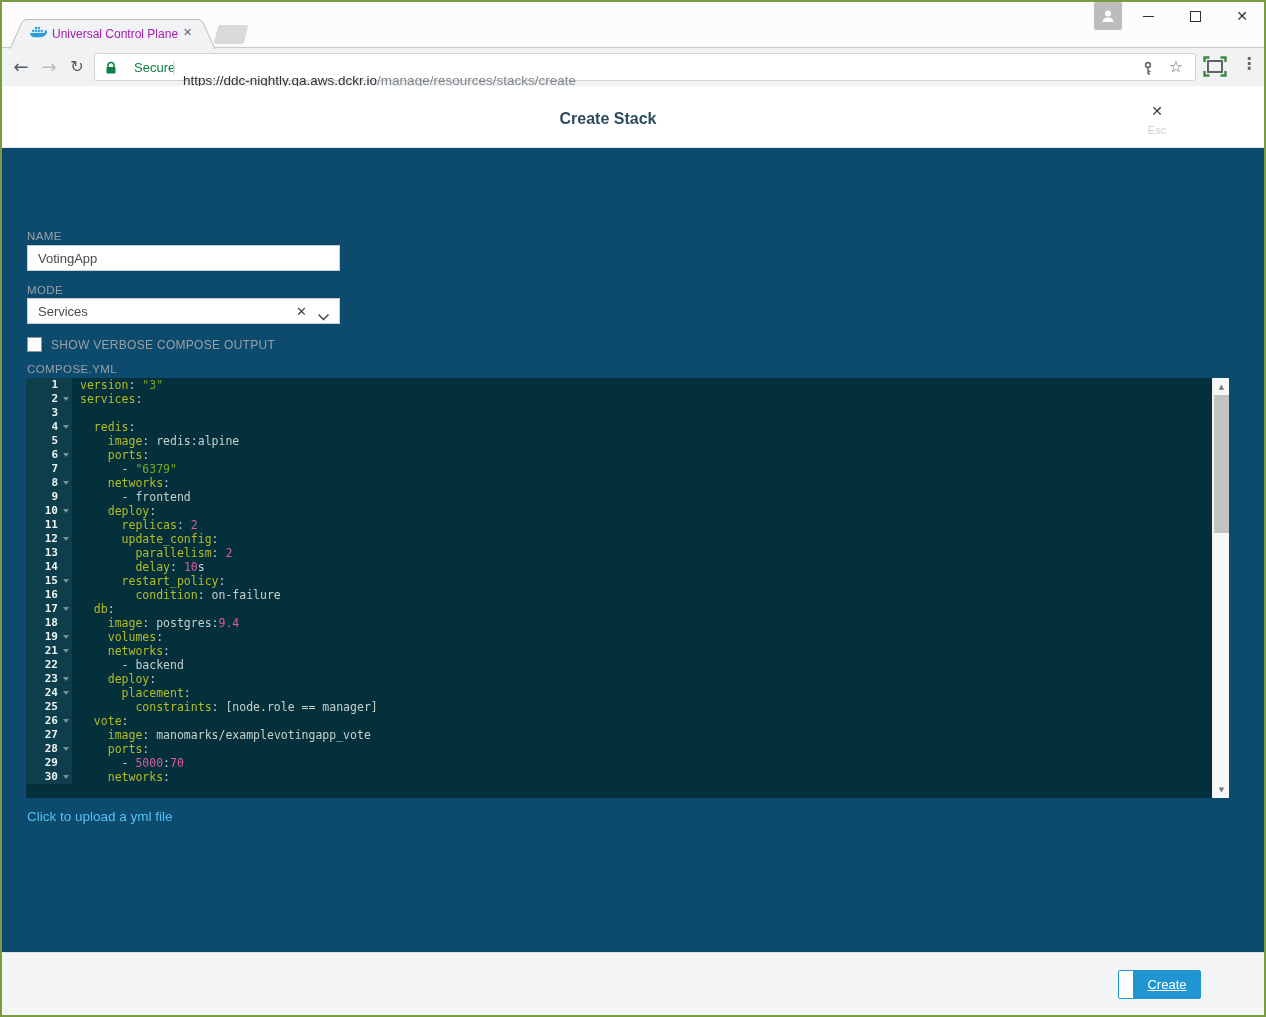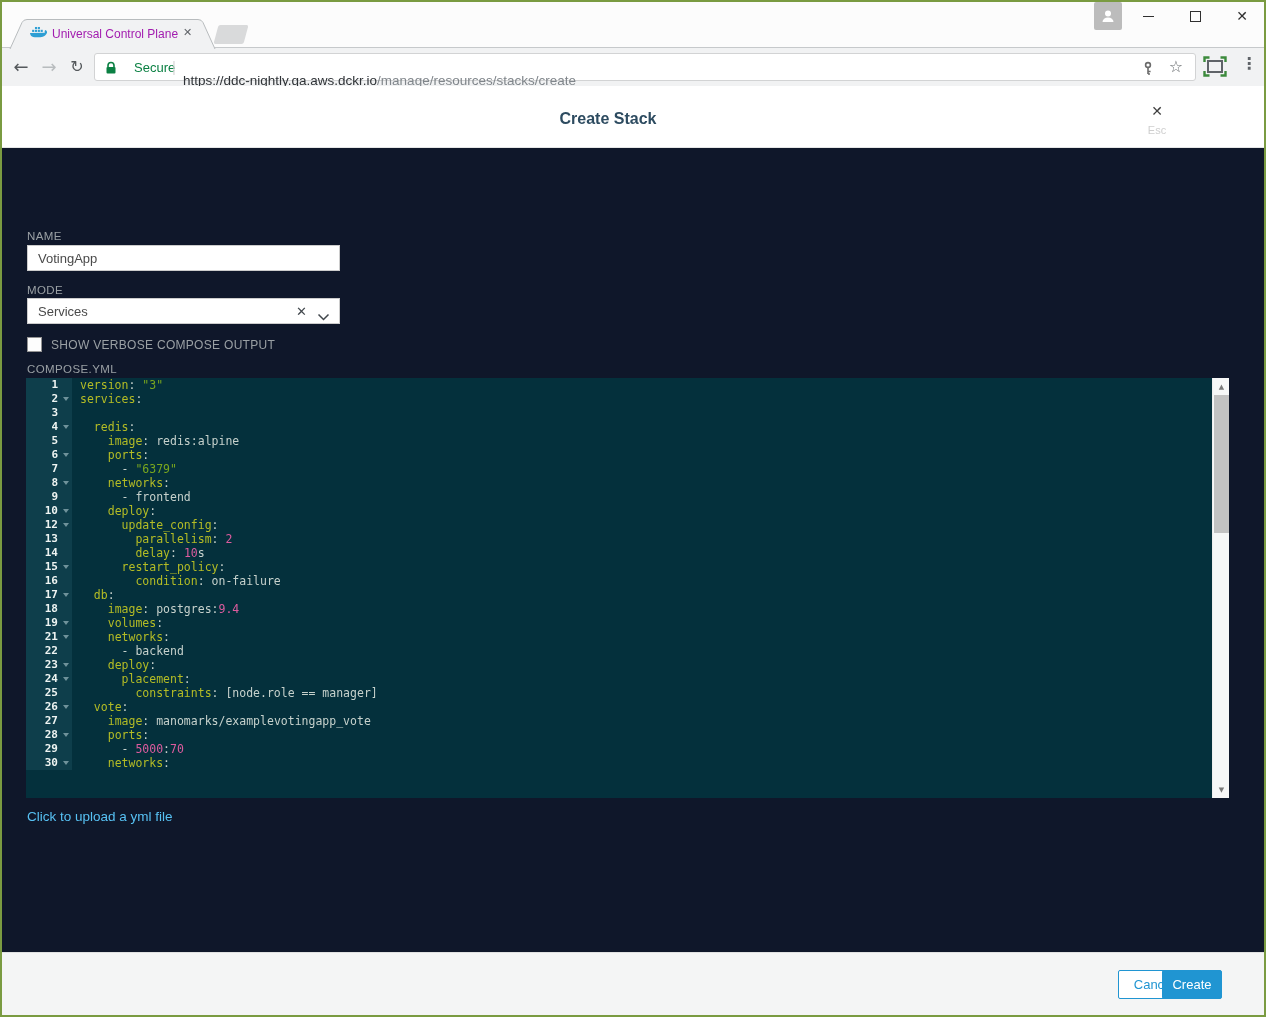--- a/index.html
+++ b/index.html
@@ -29,21 +29,21 @@
   .ob-secure { position:absolute; left:39px; top:6px; font-size:13px; color:var(--c-secure_green,#0b8043); }
   .ob-sep { position:absolute; left:77px; top:4px; font-size:15px; color:#d8d8d8; }
   .ob-url { position:absolute; left:88px; top:6px; font-size:13.5px; white-space:nowrap;margin-top:13px; }
   .ob-url .host { color:#2f3337; } .ob-url .path { color:#80868b; }
   .ob-key { position:absolute; right:40px; top:7px; }
   .ob-star { position:absolute; right:12px; top:3px; font-size:16px; color:#6b6f72; font-family:"DejaVu Sans",sans-serif; }
   .capture-btn { position:absolute; left:1203px; top:8px; }
   .menu-btn { position:absolute; left:1241px; top:6px; font-size:16px; color:#5f6368; font-family:"DejaVu Sans",sans-serif; font-weight:bold; }
 
   
-  .page { position:absolute; left:0; top:86px; width:1266px; height:931px; background:#0f172a; }
+  .page { position:absolute; left:0; top:86px; width:1266px; height:931px; background:#0c4a6e; }
   .modal-header { position:absolute; left:0; top:0; width:1266px; height:62px; background:#fff; border-bottom:1px solid #e5e6e6; }
   .modal-title { position:absolute; left:0; top:24px; width:1216px; text-align:center; font-size:16px; font-weight:bold; color:var(--c-title,#2d4b60); }
   .modal-close { position:absolute; left:1143px; top:17px; width:28px; text-align:center; font-size:14px; color:#3e3e3e; font-family:"DejaVu Sans",sans-serif; }
   .modal-esc { position:absolute; left:1143px; top:38px; width:28px; text-align:center; font-size:11px; color:#cfcfcf; }
 
   .f-label { position:absolute; left:27px; font-size:11.5px; color:var(--c-label_gray,#9aa0a4); letter-spacing:.4px; }
   .lbl-name { top:144px; } .lbl-mode { top:198px; } .lbl-compose { top:277px; }
   .txt-input { position:absolute; left:27px; width:313px; height:26px; border:1px solid #ccc; background:#fff; padding:0 10px; font-size:13px; color:#4a4a4a; font-family:"Liberation Sans",sans-serif; outline:none; }
   .in-name { top:159px; }
   .mode-box { position:absolute; left:27px; top:212px; width:313px; height:26px; border:1px solid #ccc; background:#fff; }
@@ -68,21 +68,21 @@
   .sc-arrow { position:absolute; left:0; width:17px; height:17px; display:flex; align-items:center; justify-content:center; font-size:7px; color:#7a7a7a; font-family:"DejaVu Sans",sans-serif; }
   .sc-up { top:0; } .sc-down { bottom:0; }
   .sc-thumb { position:absolute; left:1px; top:17px; width:15px; height:138px; background:#c2c2c2; }
 
   .upload-link { position:absolute; left:27px; top:723px; font-size:13.5px; color:var(--c-link,#57c1f3); cursor:pointer; }
 
   
   .footer { position:absolute; left:0; top:866px; width:1266px; height:65px; background:#f4f5f5; border-top:1px solid #e0e1e1; }
   .btn { position:absolute; top:17px; height:29px; border-radius:2px; font-size:13px; display:flex; align-items:center; justify-content:center; cursor:pointer; font-family:"Liberation Sans",sans-serif; }
   .btn-cancel { left:1118px; width:72px; background:#fff; border:1px solid var(--c-accent,#2095d2); color:var(--c-accent,#2095d2); }
-  .btn-create { left:1162px; width:60px; background:var(--c-accent,#2095d2); border:1px solid var(--c-accent,#2095d2); color:#fff; }
+  .btn-create { left:1133px; width:68px; background:var(--c-accent,#2095d2); border:1px solid var(--c-accent,#2095d2); color:#fff;text-decoration:underline; }
 </style>
 </head>
 <body>
 
 <div class="screen">
 
   <div class="titlebar">
     <div class="tab">
       <svg width="210" height="30" viewBox="0 0 210 30">
         <path d="M2 30 L14 3.5 Q15.5 0.5 19 0.5 L190 0.5 Q193.5 0.5 195 3.5 L207 30 Z" fill="#f1f2f3"></path>
@@ -214,20 +214,24 @@
           </div>
           <div class="ed-row">
             <div class="ed-gut">9</div>
             <div class="ed-code"><span class="tk-plain">      - frontend</span></div>
           </div>
           <div class="ed-row">
             <div class="ed-gut">10<span class="fold"></span></div>
             <div class="ed-code"><span class="tk-plain">    </span><span class="tk-key">deploy</span><span class="tk-plain">:</span></div>
           </div>
           <div class="ed-row">
+            <div class="ed-gut">11</div>
+            <div class="ed-code"><span class="tk-plain">      </span><span class="tk-key">replicas</span><span class="tk-plain">: </span><span class="tk-num">2</span></div>
+          </div>
+          <div class="ed-row">
             <div class="ed-gut">12<span class="fold"></span></div>
             <div class="ed-code"><span class="tk-plain">      </span><span class="tk-key">update_config</span><span class="tk-plain">:</span></div>
           </div>
           <div class="ed-row">
             <div class="ed-gut">13</div>
             <div class="ed-code"><span class="tk-plain">        </span><span class="tk-key">parallelism</span><span class="tk-plain">: </span><span class="tk-num">2</span></div>
           </div>
           <div class="ed-row">
             <div class="ed-gut">14</div>
             <div class="ed-code"><span class="tk-plain">        </span><span class="tk-key">delay</span><span class="tk-plain">: </span><span class="tk-num">10</span><span class="tk-plain">s</span></div>

